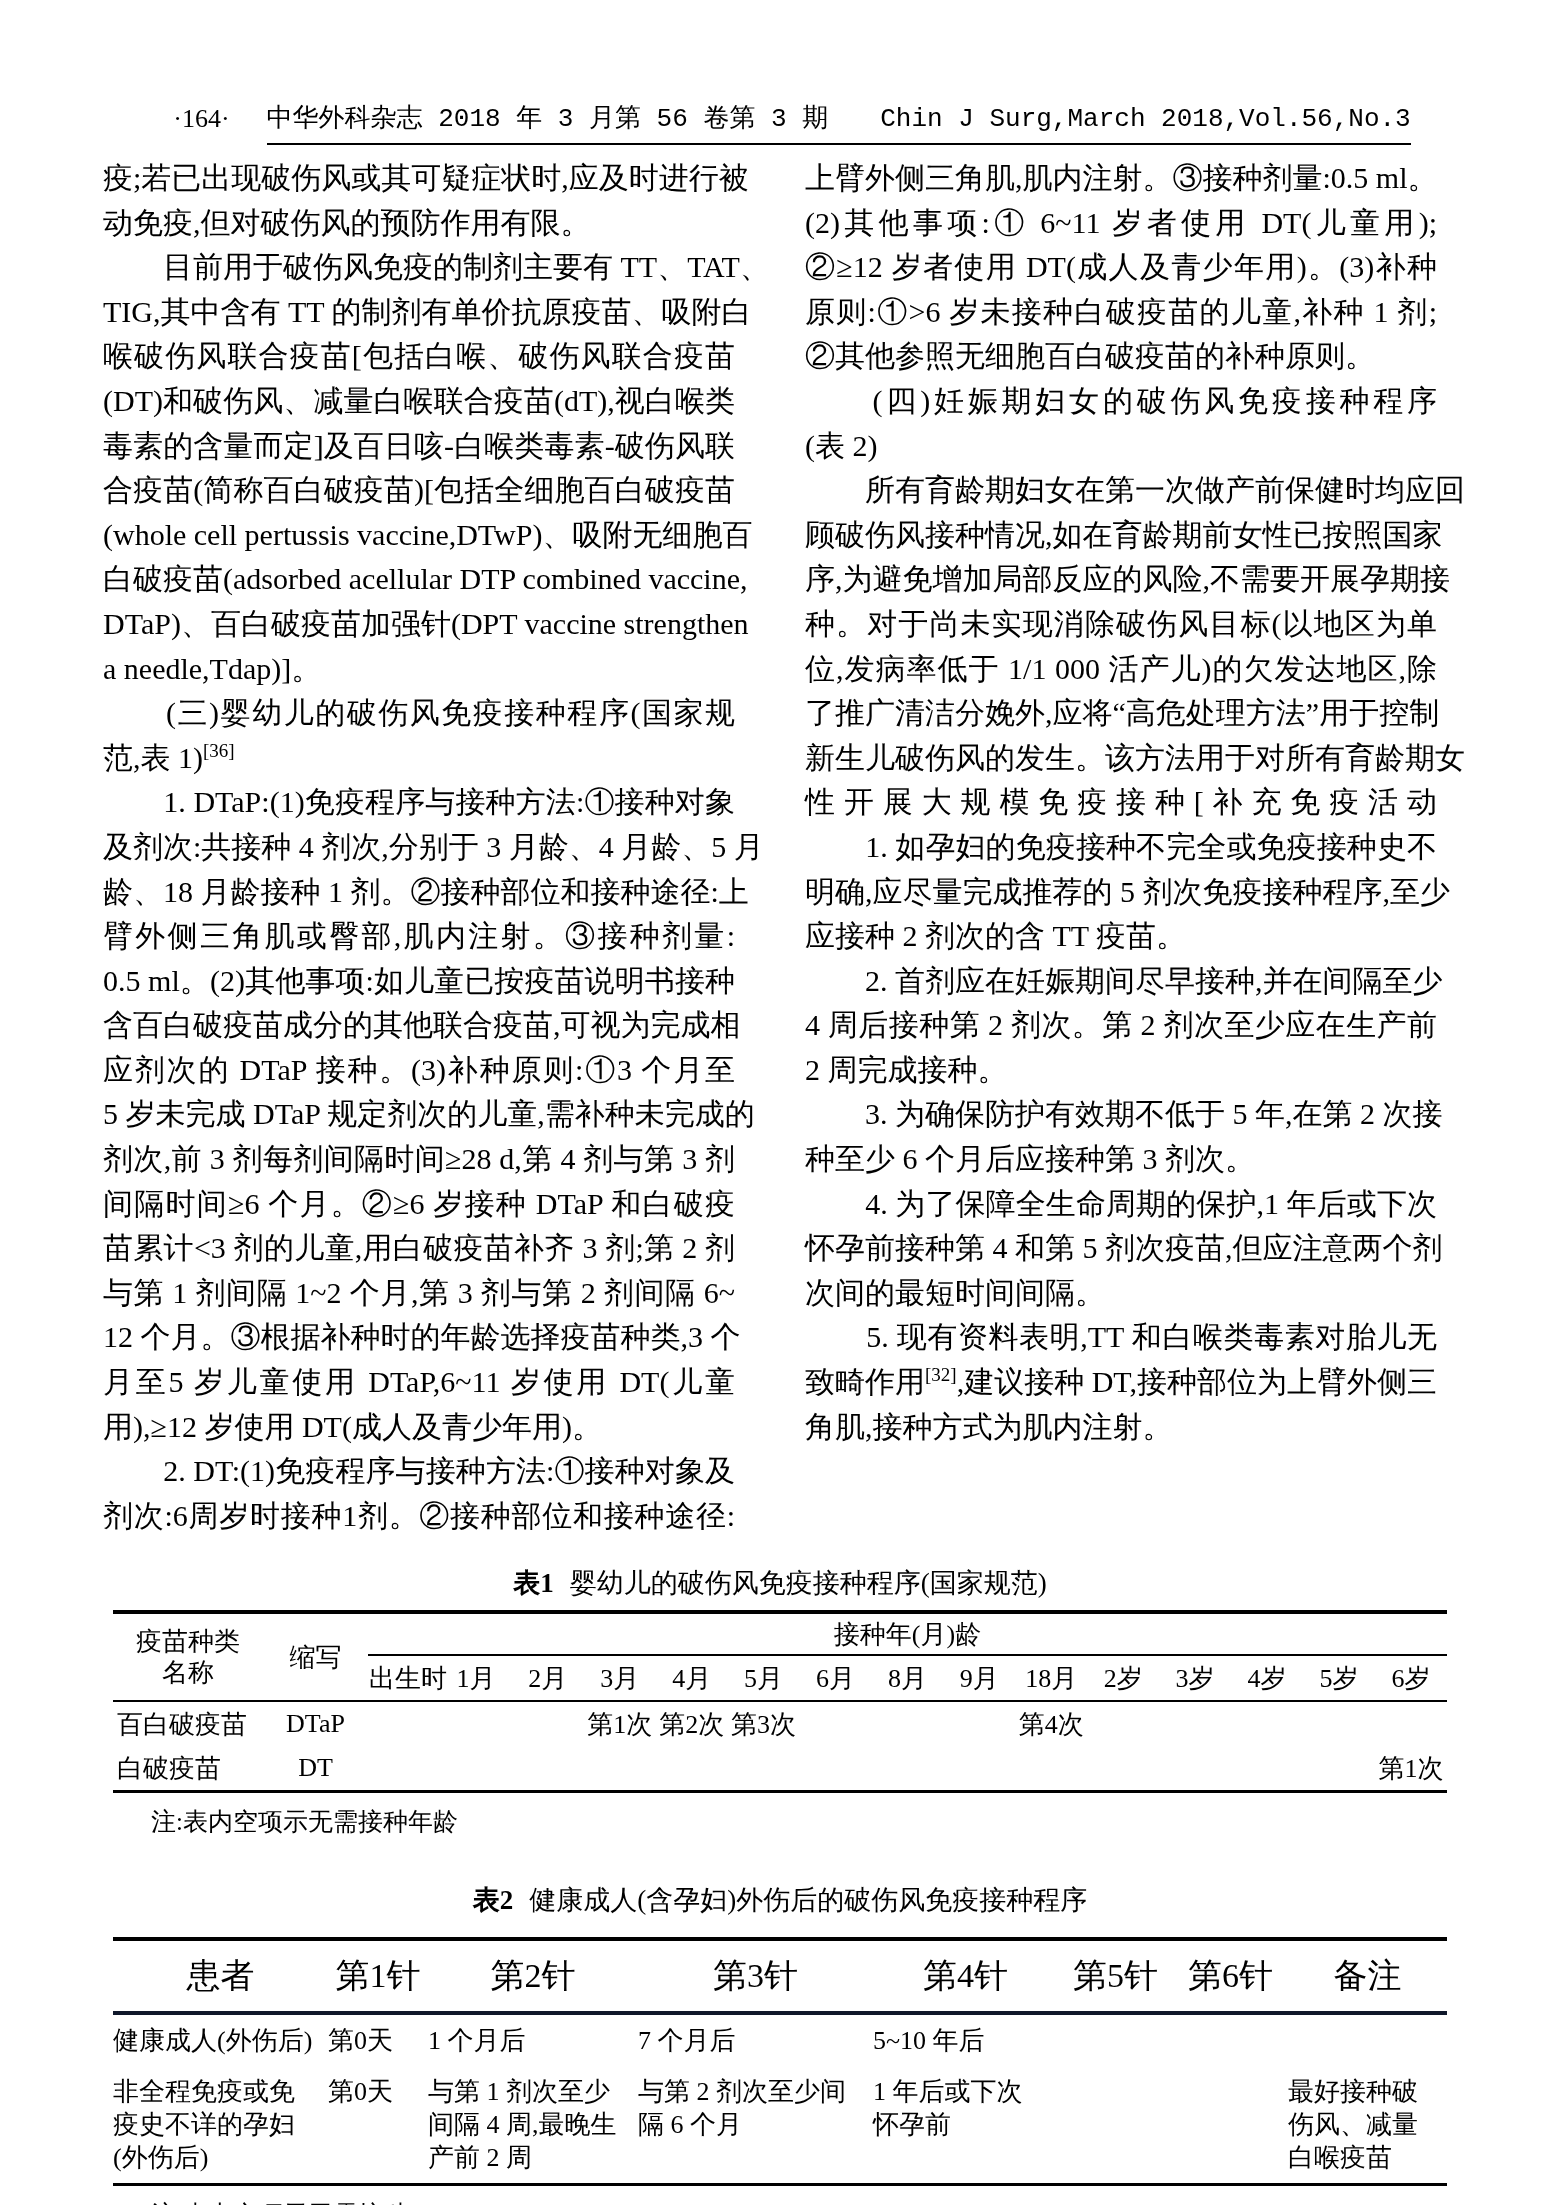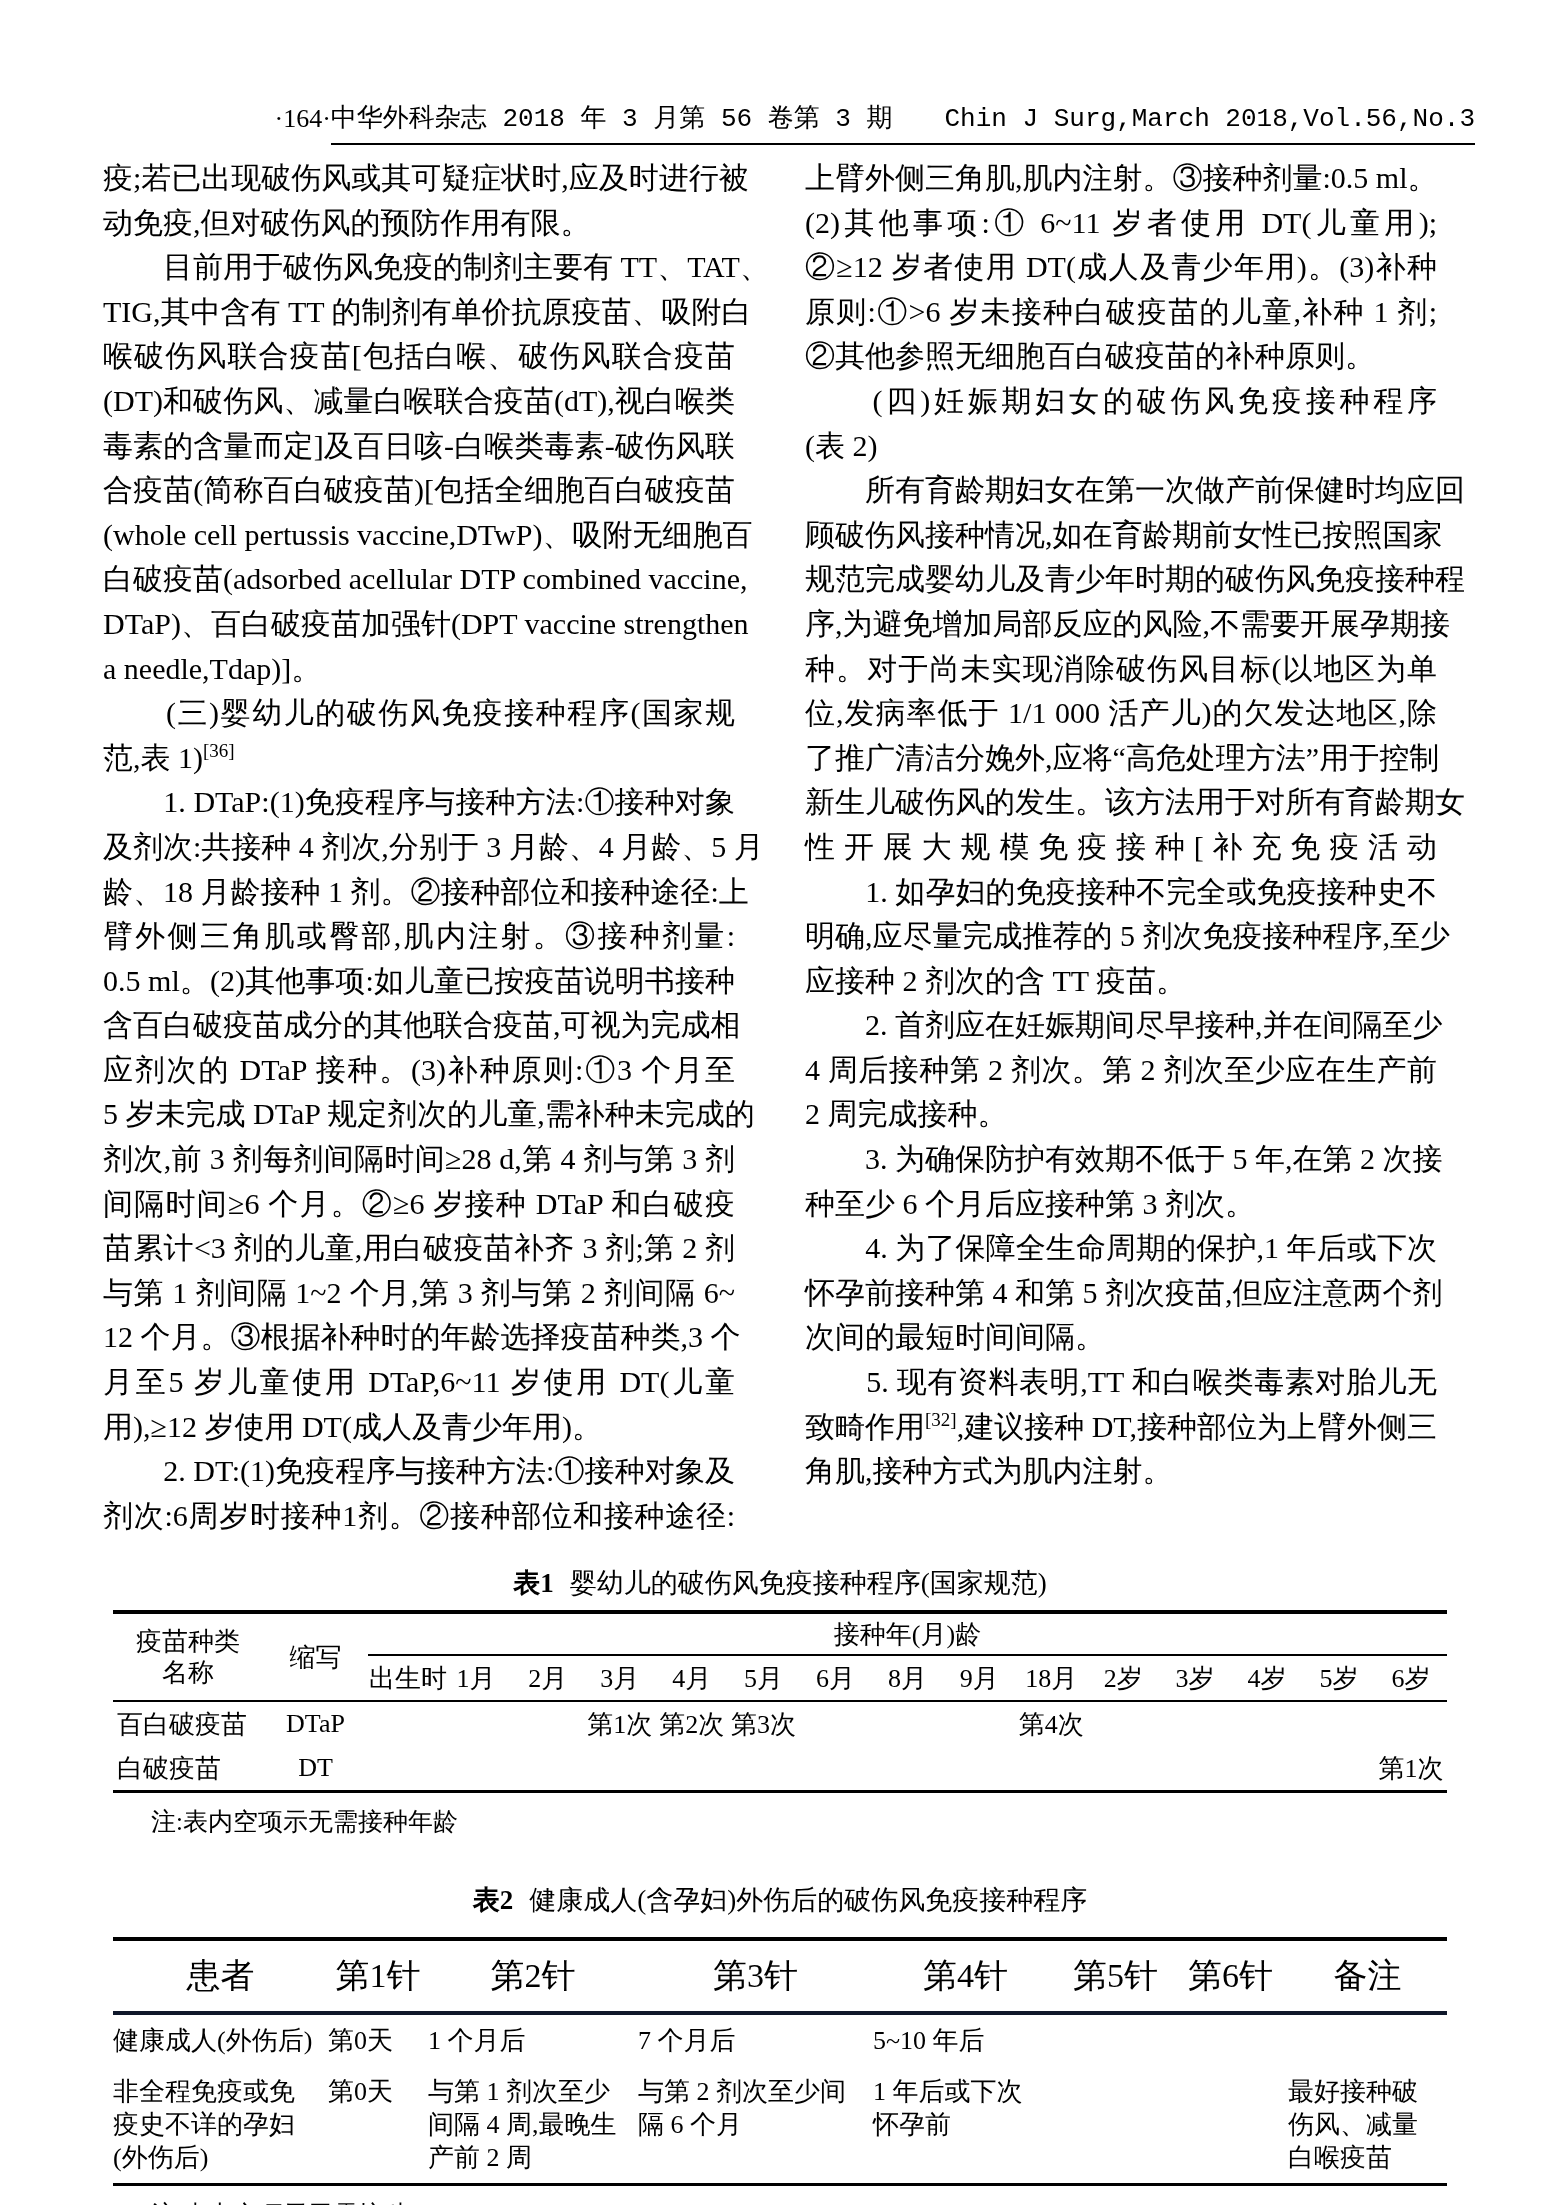--- a/index.html
+++ b/index.html
@@ -7,23 +7,23 @@
     position:relative;
     width:1560px;height:2205px;
     background:#ffffff;
     margin:0 auto;
     overflow:hidden;
     color:#000;
     font-family:"Liberation Serif","DejaVu Serif",serif;
   }
   
   .page-header{
-    position:absolute;left:141px;top:104px;width:1334px;
-    display:flex;justify-content:flex-end;align-items:flex-start;
-    font-size:26px;line-height:30px;
+    position:absolute;left:125px;top:104px;width:1334px;
+    display:flex;justify-content:center;align-items:flex-start;
+    font-size:26px;line-height:30px;gap:37px;
   }
   .journal{border-bottom:2px solid #000;padding-bottom:9px;font-family:Liberation Mono, monospace;}
   
   .cols{position:absolute;left:103px;top:156px;display:flex;gap:70px;}
   .col{width:632px;}
   .line{
     white-space:nowrap;
     height:44.6px;line-height:44.6px;
     font-size:30px;
     text-align:justify;text-align-last:justify;
@@ -95,21 +95,20 @@
     <div class="col" id="colR">
         <div class="line"><span>上臂外侧三角肌,肌内注射。③接种剂量:0.5 ml。</span></div>
         <div class="line"><span>(2)其他事项:① 6~11 岁者使用 DT(儿童用);</span></div>
         <div class="line"><span>②≥12 岁者使用 DT(成人及青少年用)。(3)补种</span></div>
         <div class="line"><span>原则:①&gt;6 岁未接种白破疫苗的儿童,补种 1 剂;</span></div>
         <div class="line pend"><span>②其他参照无细胞百白破疫苗的补种原则。</span></div>
         <div class="line"><span>　　(四)妊娠期妇女的破伤风免疫接种程序</span></div>
         <div class="line pend"><span>(表 2)</span></div>
         <div class="line"><span>　　所有育龄期妇女在第一次做产前保健时均应回</span></div>
         <div class="line"><span>顾破伤风接种情况,如在育龄期前女性已按照国家</span></div>
-        <div class="line"><span>规范完成婴幼儿及青少年时期的破伤风免疫接种程</span></div>
         <div class="line"><span>序,为避免增加局部反应的风险,不需要开展孕期接</span></div>
         <div class="line"><span>种。对于尚未实现消除破伤风目标(以地区为单</span></div>
         <div class="line"><span>位,发病率低于 1/1 000 活产儿)的欠发达地区,除</span></div>
         <div class="line"><span>了推广清洁分娩外,应将“高危处理方法”用于控制</span></div>
         <div class="line"><span>新生儿破伤风的发生。该方法用于对所有育龄期女</span></div>
         <div class="line"><span>性开展大规模免疫接种[补充免疫活动</span></div>
         <div class="line"><span>　　1. 如孕妇的免疫接种不完全或免疫接种史不</span></div>
         <div class="line"><span>明确,应尽量完成推荐的 5 剂次免疫接种程序,至少</span></div>
         <div class="line pend"><span>应接种 2 剂次的含 TT 疫苗。</span></div>
         <div class="line"><span>　　2. 首剂应在妊娠期间尽早接种,并在间隔至少</span></div>

